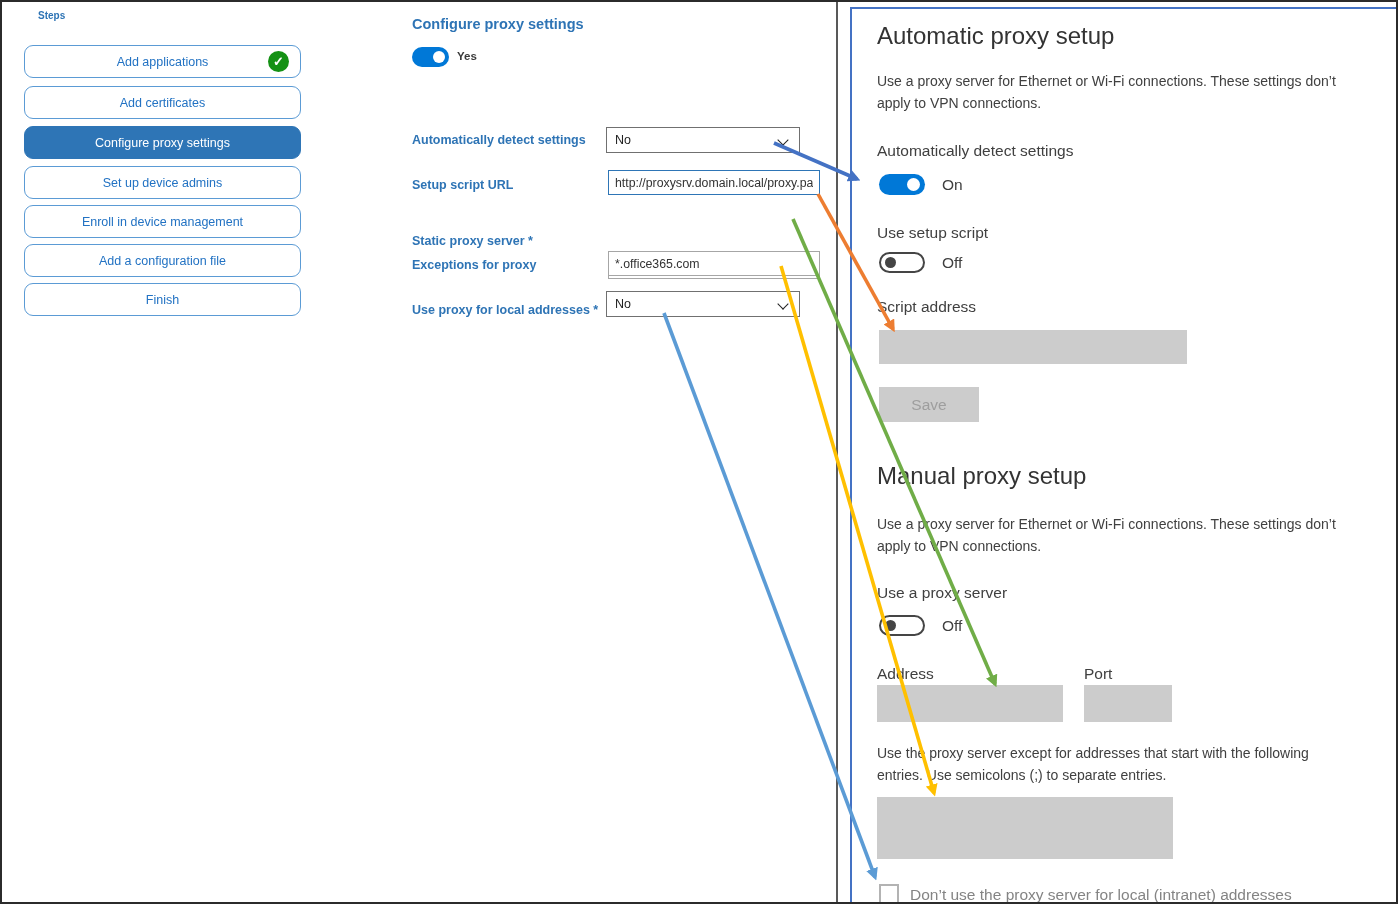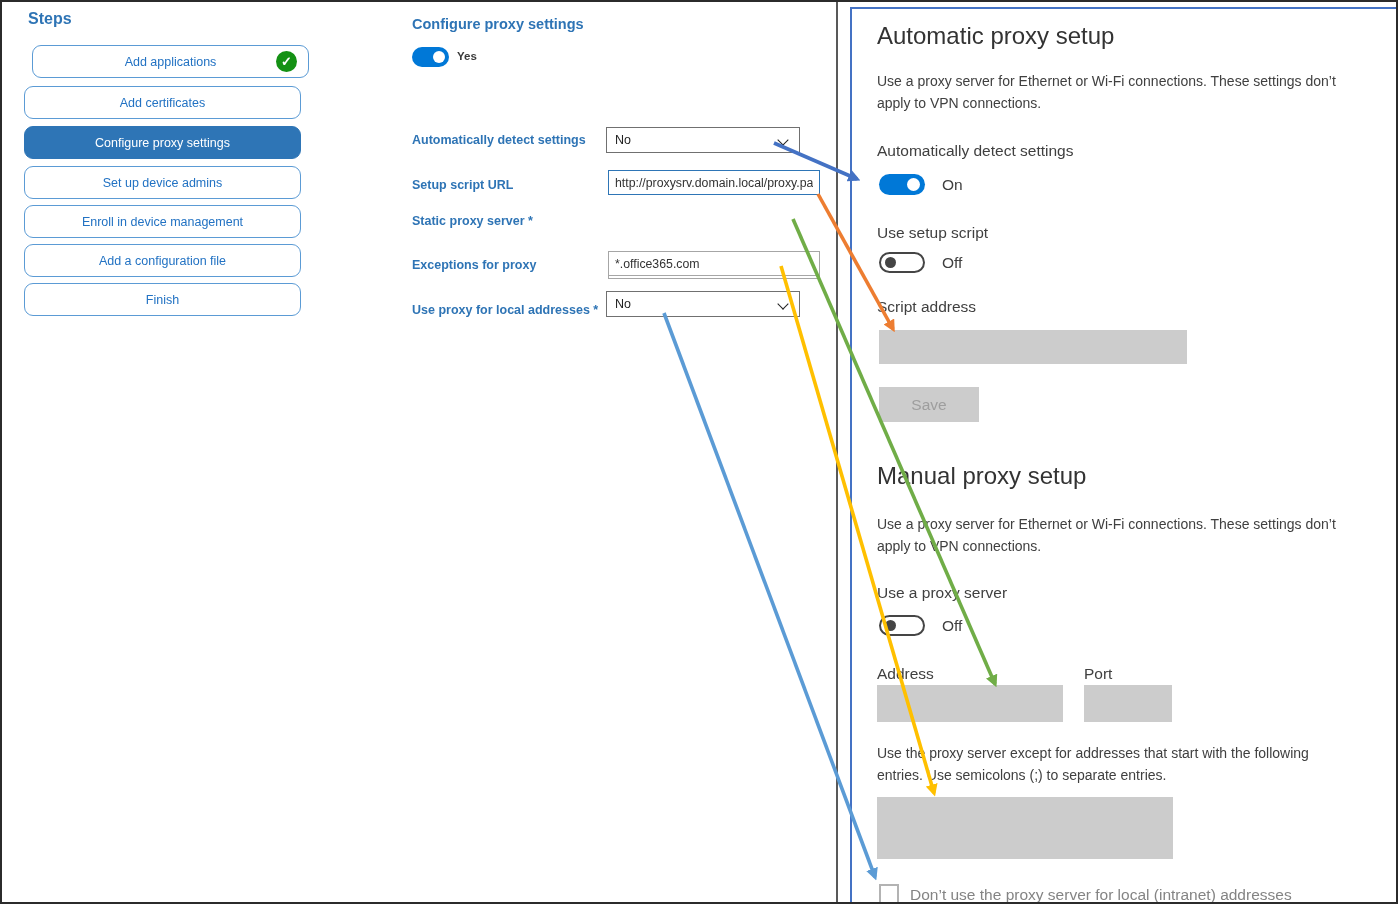--- a/index.html
+++ b/index.html
@@ -1,21 +1,21 @@
 <!DOCTYPE html>
 <html><head>
 <meta charset="utf-8">
 <style>
   html,body{margin:0;padding:0;background:#fff;}
   body{font-family:"Liberation Sans",sans-serif;}
   .screen{position:relative;width:1398px;height:904px;background:#fff;border:2px solid #2b2b2b;box-sizing:border-box;overflow:hidden;}
   .abs{position:absolute;}
 
   
-  .steps-title{left:26px;top:8px;font-size:16px;font-weight:bold;color:#2E74B5;}
+  .steps-title{left:36px;top:8px;font-size:10px;font-weight:bold;color:#2E74B5;}
   .step-btn{left:22px;width:277px;height:33px;border:1.5px solid #5B9BD5;border-radius:9px;
     background:#fff;color:#2272C3;font-size:12.5px;display:flex;align-items:center;justify-content:center;
     box-sizing:border-box;cursor:pointer;}
   .step-btn.selected{background:#2E75B6;border-color:#2E75B6;color:#fff;}
   .check-badge{position:absolute;right:11px;top:5px;width:21px;height:21px;border-radius:50%;
     background:#149114;color:#fff;font-size:13px;line-height:21px;text-align:center;font-weight:bold;}
 
   
   .wiz-heading{left:410px;top:14px;font-size:14.5px;font-weight:bold;color:#2E74B5;}
   .wiz-label{left:410px;font-size:12.5px;font-weight:bold;color:#2E74B5;}
@@ -54,21 +54,21 @@
 
   .arrows{position:absolute;left:0;top:0;pointer-events:none;z-index:50;}
 </style>
 </head>
 <body>
 
 <div class="screen">
 
   <div class="abs steps-title">Steps</div>
 
-  <div class="abs step-btn" style="top:43px;margin-left:8px;">
+  <div class="abs step-btn" style="top:43px;">
     <span>Add applications</span>
     <span class="check-badge">✓</span>
   </div>
   <div class="abs step-btn" style="top:84px;">
     <span>Add certificates</span>
   </div>
   <div class="abs step-btn selected" style="top:124px;">
     <span>Configure proxy settings</span>
   </div>
   <div class="abs step-btn" style="top:164px;">
@@ -93,21 +93,21 @@
 
   <div class="abs wiz-label" style="top:131px;">Automatically detect settings</div>
   <div class="abs wiz-select" style="top:125px;">
     <span>No</span>
     <span class="chev"></span>
   </div>
 
   <div class="abs wiz-label" style="top:176px;">Setup script URL</div>
   <input class="abs wiz-input focused" style="top: 168px;" readonly="" value="http://proxysrv.domain.local/proxy.pa">
 
-  <div class="abs wiz-label" style="top:212px;">Static proxy server *</div>
+  <div class="abs wiz-label" style="top:232px;">Static proxy server *</div>
   <input class="abs wiz-input" style="top: 208px; margin-top: 44px;" readonly="" value="192.168.1.1:8080">
 
   <div class="abs wiz-label" style="top:256px;">Exceptions for proxy</div>
   <input class="abs wiz-input" style="top: 249px;" readonly="" value="*.office365.com">
 
   <div class="abs wiz-label" style="top:295px;margin-top:6px;">Use proxy for local addresses *</div>
   <div class="abs wiz-select" style="top:289px;">
     <span>No</span>
     <span class="chev"></span>
   </div>

